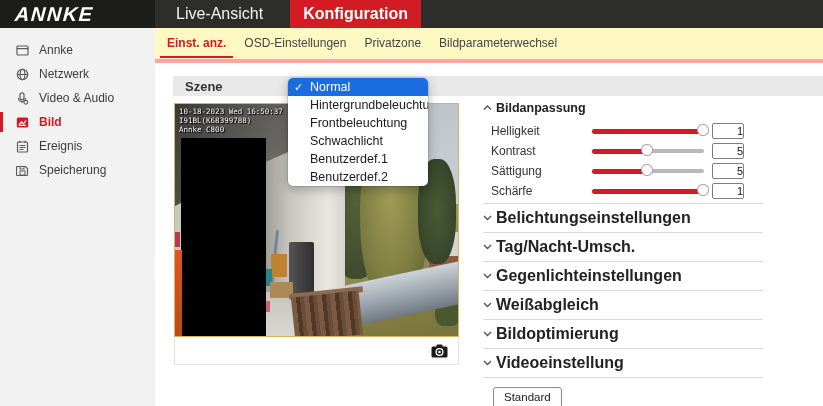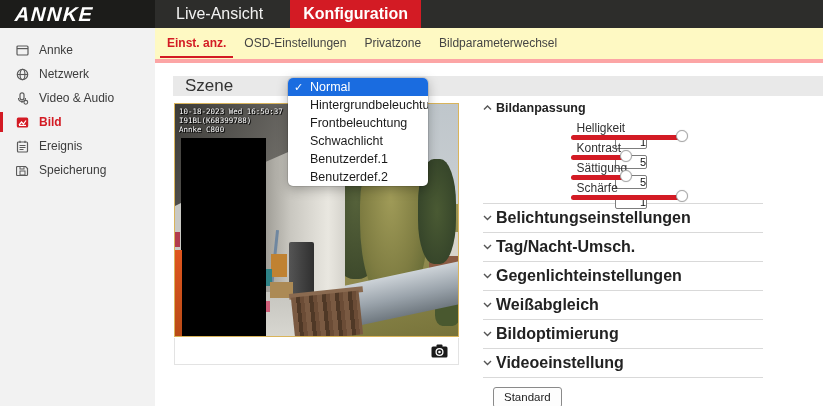--- a/index.html
+++ b/index.html
@@ -22,21 +22,21 @@
   .side-item.active::before { content:""; position:absolute; left:0; top:2px; bottom:2px; width:3px; background:var(--accent,#d31b24); }
 
   
   .tabbar { position:absolute; left:155px; top:28px; width:668px; height:35px; background:#fef9c3; border-bottom:4px solid #fca5a5; display:flex; align-items:center; padding-left:3px; }
   .tab { position:relative; height:35px; line-height:35px; padding:0 9px; font-size:12px; color:#444; cursor:pointer; }
   .tab.active { color:var(--accent,#d31b24); font-weight:bold; }
   .tab.active::after { content:""; position:absolute; left:2px; right:2px; bottom:3px; height:2px; background:var(--accent,#d31b24); }
 
   
   .szene-bar { position:absolute; left:173px; top:76px; width:650px; height:20px; background:#e9e9e9; display:flex; align-items:center; }
-  .szene-label { font-size:17px; font-weight:normal; color:#333; padding-left:12px; }
+  .szene-label { font-size:13px; font-weight:bold; color:#333; padding-left:12px; }
 
   
   .preview { position:absolute; left:174px; top:103px; width:285px; height:234px; border:1px solid #d9b45b; background:#c9c9c4; overflow:hidden; }
   .preview .layer { position:absolute; }
   .sky { left:150px; top:0; width:135px; height:135px; background:linear-gradient(180deg,#bfc6cb,#ccd1d4); }
   .grass { left:160px; top:100px; width:125px; height:134px; background:linear-gradient(165deg,#a69e60,#8c874b 55%,#767239); }
   .house-gable { left:256px; top:128px; width:29px; height:30px; background:#d8d4cb; }
   .house-roof { left:254px; top:152px; width:31px; height:13px; background:#8a5a42; }
   .hedge { left:260px; top:186px; width:25px; height:36px; background:#49582f; border-radius:30%; }
   .tree-dark { left:152px; top:45px; width:58px; height:130px; background:radial-gradient(ellipse at 50% 40%,#55613a,#3e4a2c 70%); border-radius:45%; }
@@ -66,21 +66,21 @@
   .dropdown { position:absolute; left:288px; top:78px; width:140px; background:#fff; border-radius:5px; box-shadow:0 3px 12px rgba(0,0,0,.28), 0 0 0 1px rgba(0,0,0,.1); z-index:20; overflow:hidden; }
   .dd-row { position:relative; height:18px; line-height:18px; font-size:12.5px; color:#1a1a1a; padding-left:22px; cursor:pointer; white-space:nowrap; }
   .dd-row.selected { background:var(--selection,#1a6ce0); color:#fff; }
   .dd-check { position:absolute; left:6px; top:0; font-size:11px; }
 
   
   .panel { position:absolute; left:483px; top:96px; width:280px; }
   .section-head { display:flex; align-items:center; padding:5px 0 4px 0; font-size:12.5px; font-weight:bold; color:#222; cursor:pointer; }
   .section-head .chev { width:10px; height:8px; margin-right:3px; display:flex; align-items:center; }
   .sliders { padding:2px 0 2px 8px; }
-  .slider-row { display:flex; align-items:center; height:20px;flex-direction:column; }
+  .slider-row { display:flex; align-items:center; height:20px; }
   .slider-row .slabel { width:101px; font-size:12px; color:#333; }
   .track { position:relative; width:112px; height:4px; background:#b9b9b9; border-radius:2px; cursor:pointer; }
   .fill { position:absolute; left:0; top:-0.5px; height:5px; width:var(--val,50%); background:var(--accent,#d31b24); border-radius:3px; }
   .thumb { position:absolute; top:-5px; left:calc(var(--val,50%) - 7px); width:12px; height:12px; background:#fff; border:1px solid #a9a9a9; border-radius:50%; box-shadow:0 0 1px rgba(0,0,0,.3); }
   .val-box { width:32px; height:16px; margin-left:8px; border:1px solid #7d7d7d; border-radius:2px; background:#fff; font-size:11px; text-align:center; font-family:"Liberation Sans",sans-serif; color:#111;padding-left:24px; }
   .acc-row { display:flex; align-items:center; border-top:1px solid #d9d9d9; padding:5px 0; font-size:16px; font-weight:bold; color:#222; cursor:pointer; }
   .acc-row:last-of-type { border-bottom:1px solid #d9d9d9; }
   .acc-row .chev { width:10px; height:8px; margin-right:3px; display:flex; align-items:center; }
   .standard-btn { margin:9px 0 0 10px; padding:3px 10px 4px; font-size:11.5px; color:#222; background:#fdfdfd; border:1px solid #8a8a8a; border-radius:3px; cursor:pointer; font-family:"Liberation Sans",sans-serif; }
 </style>

